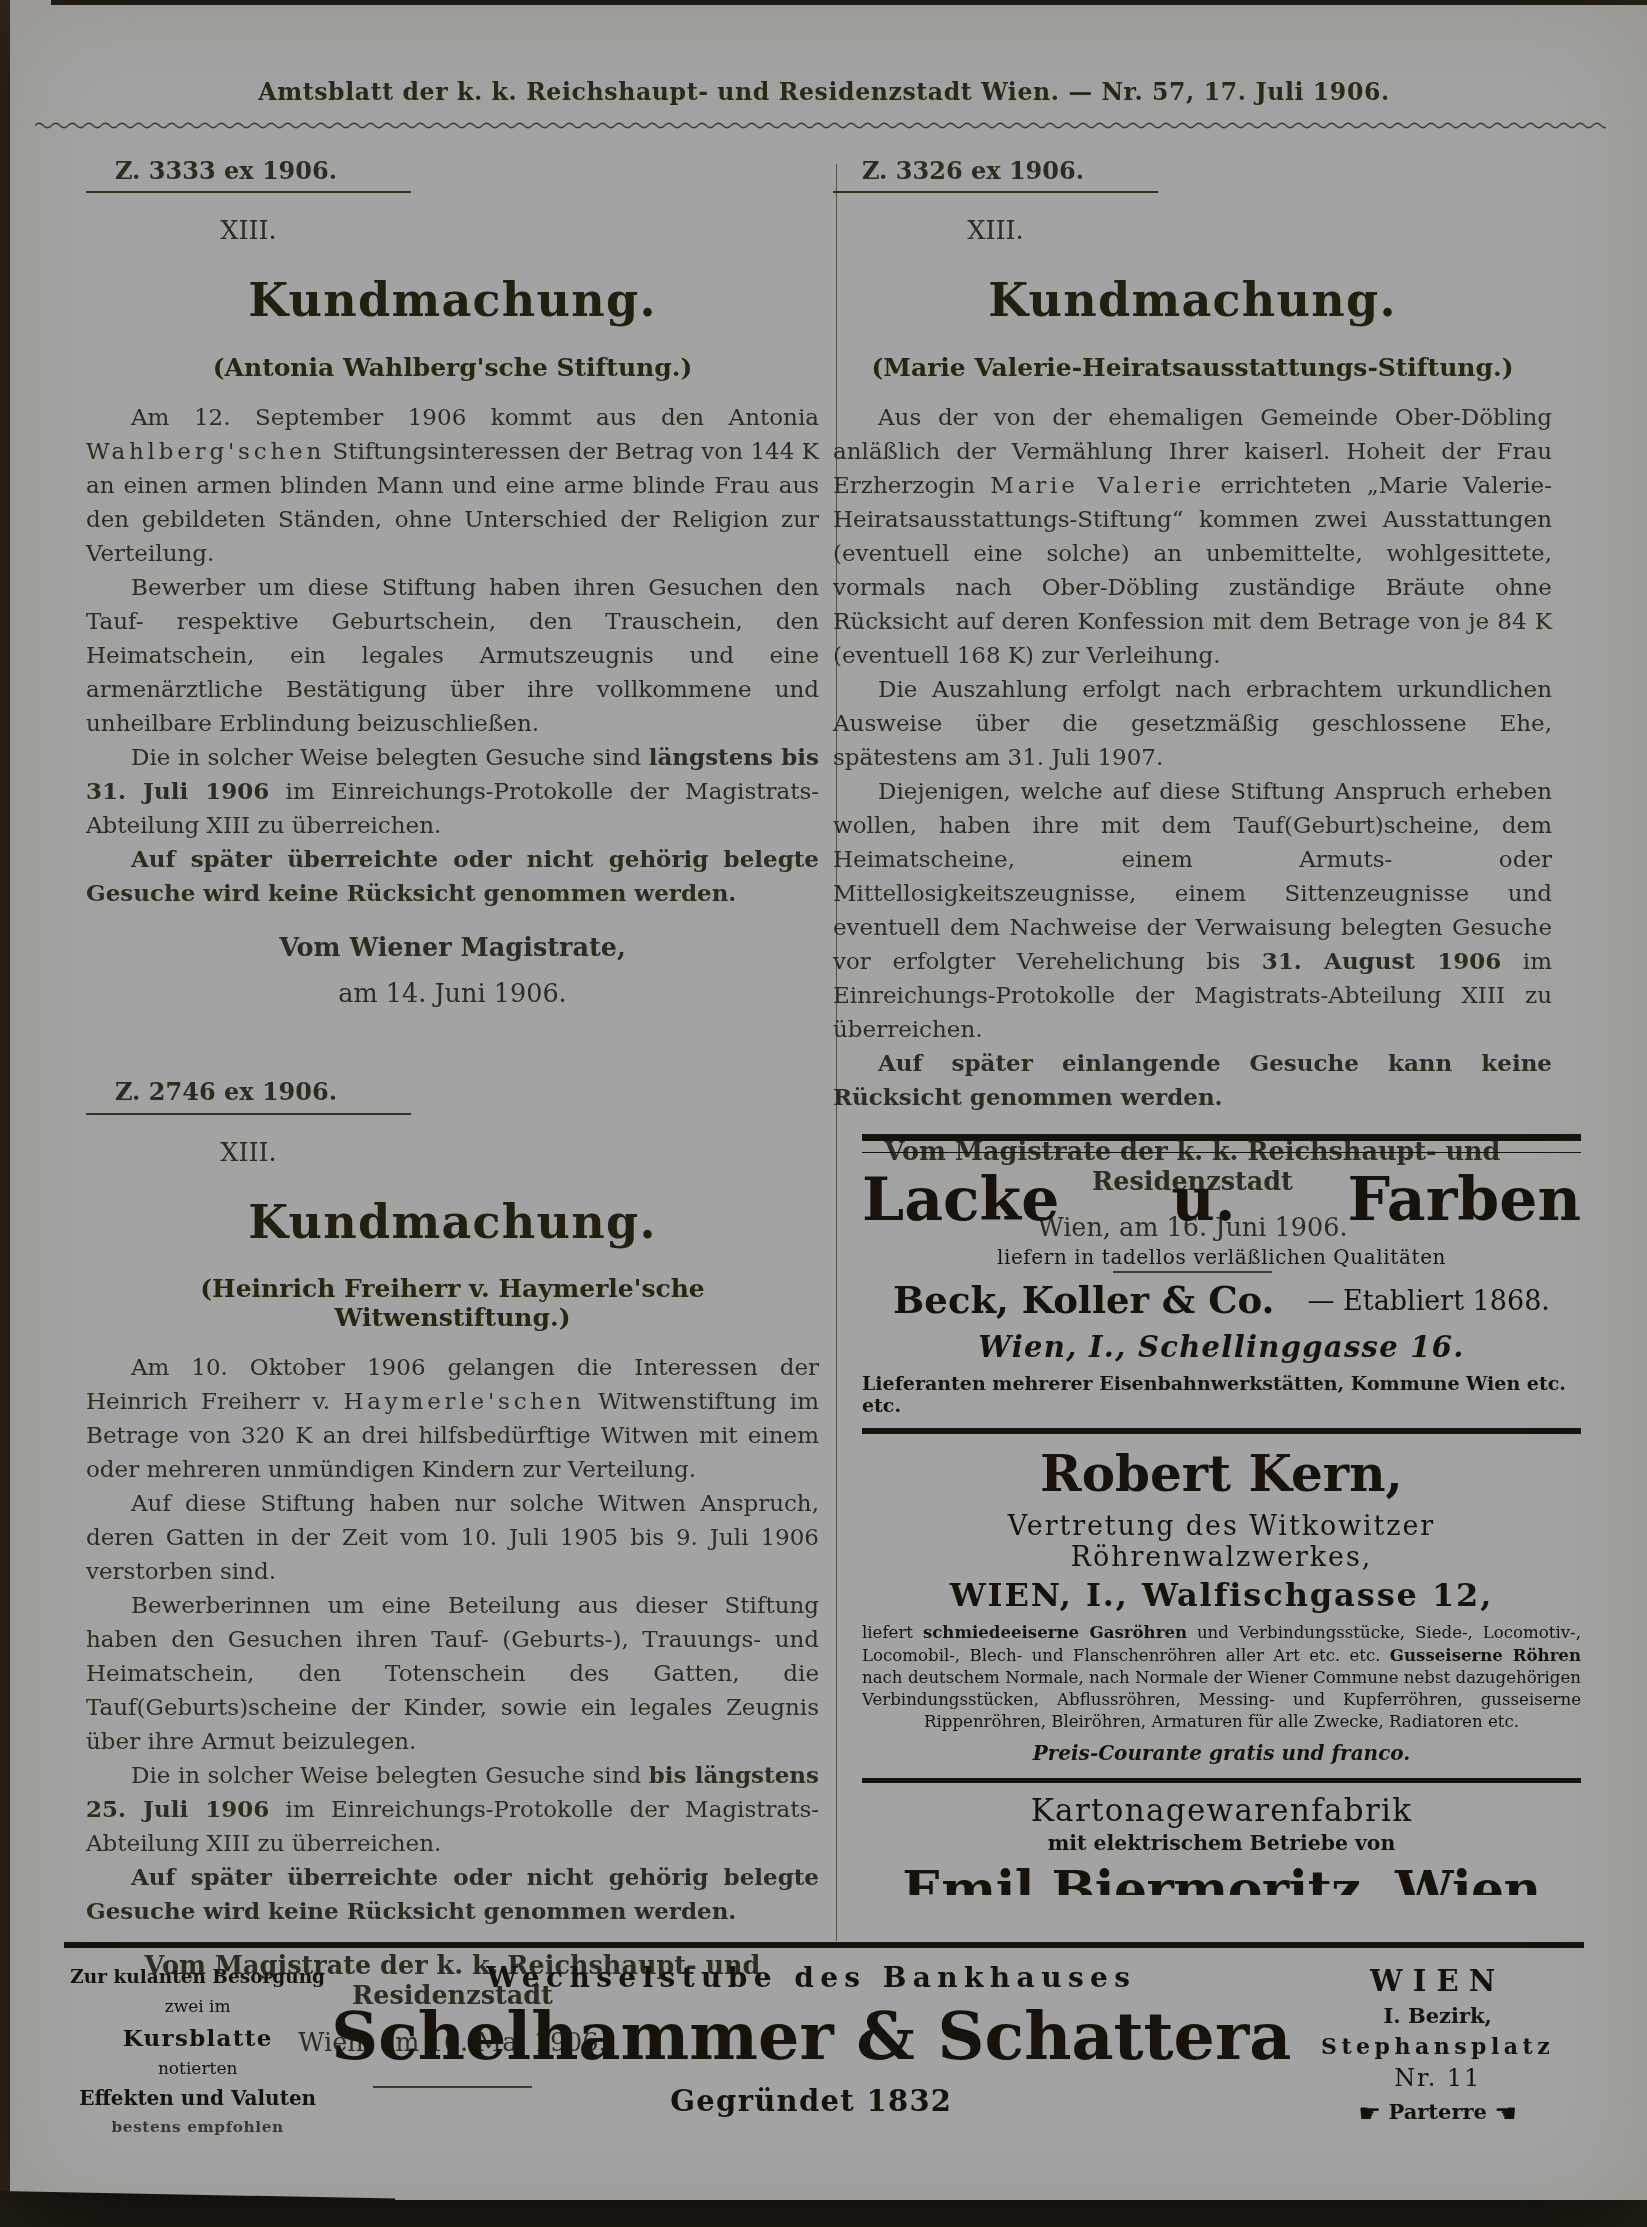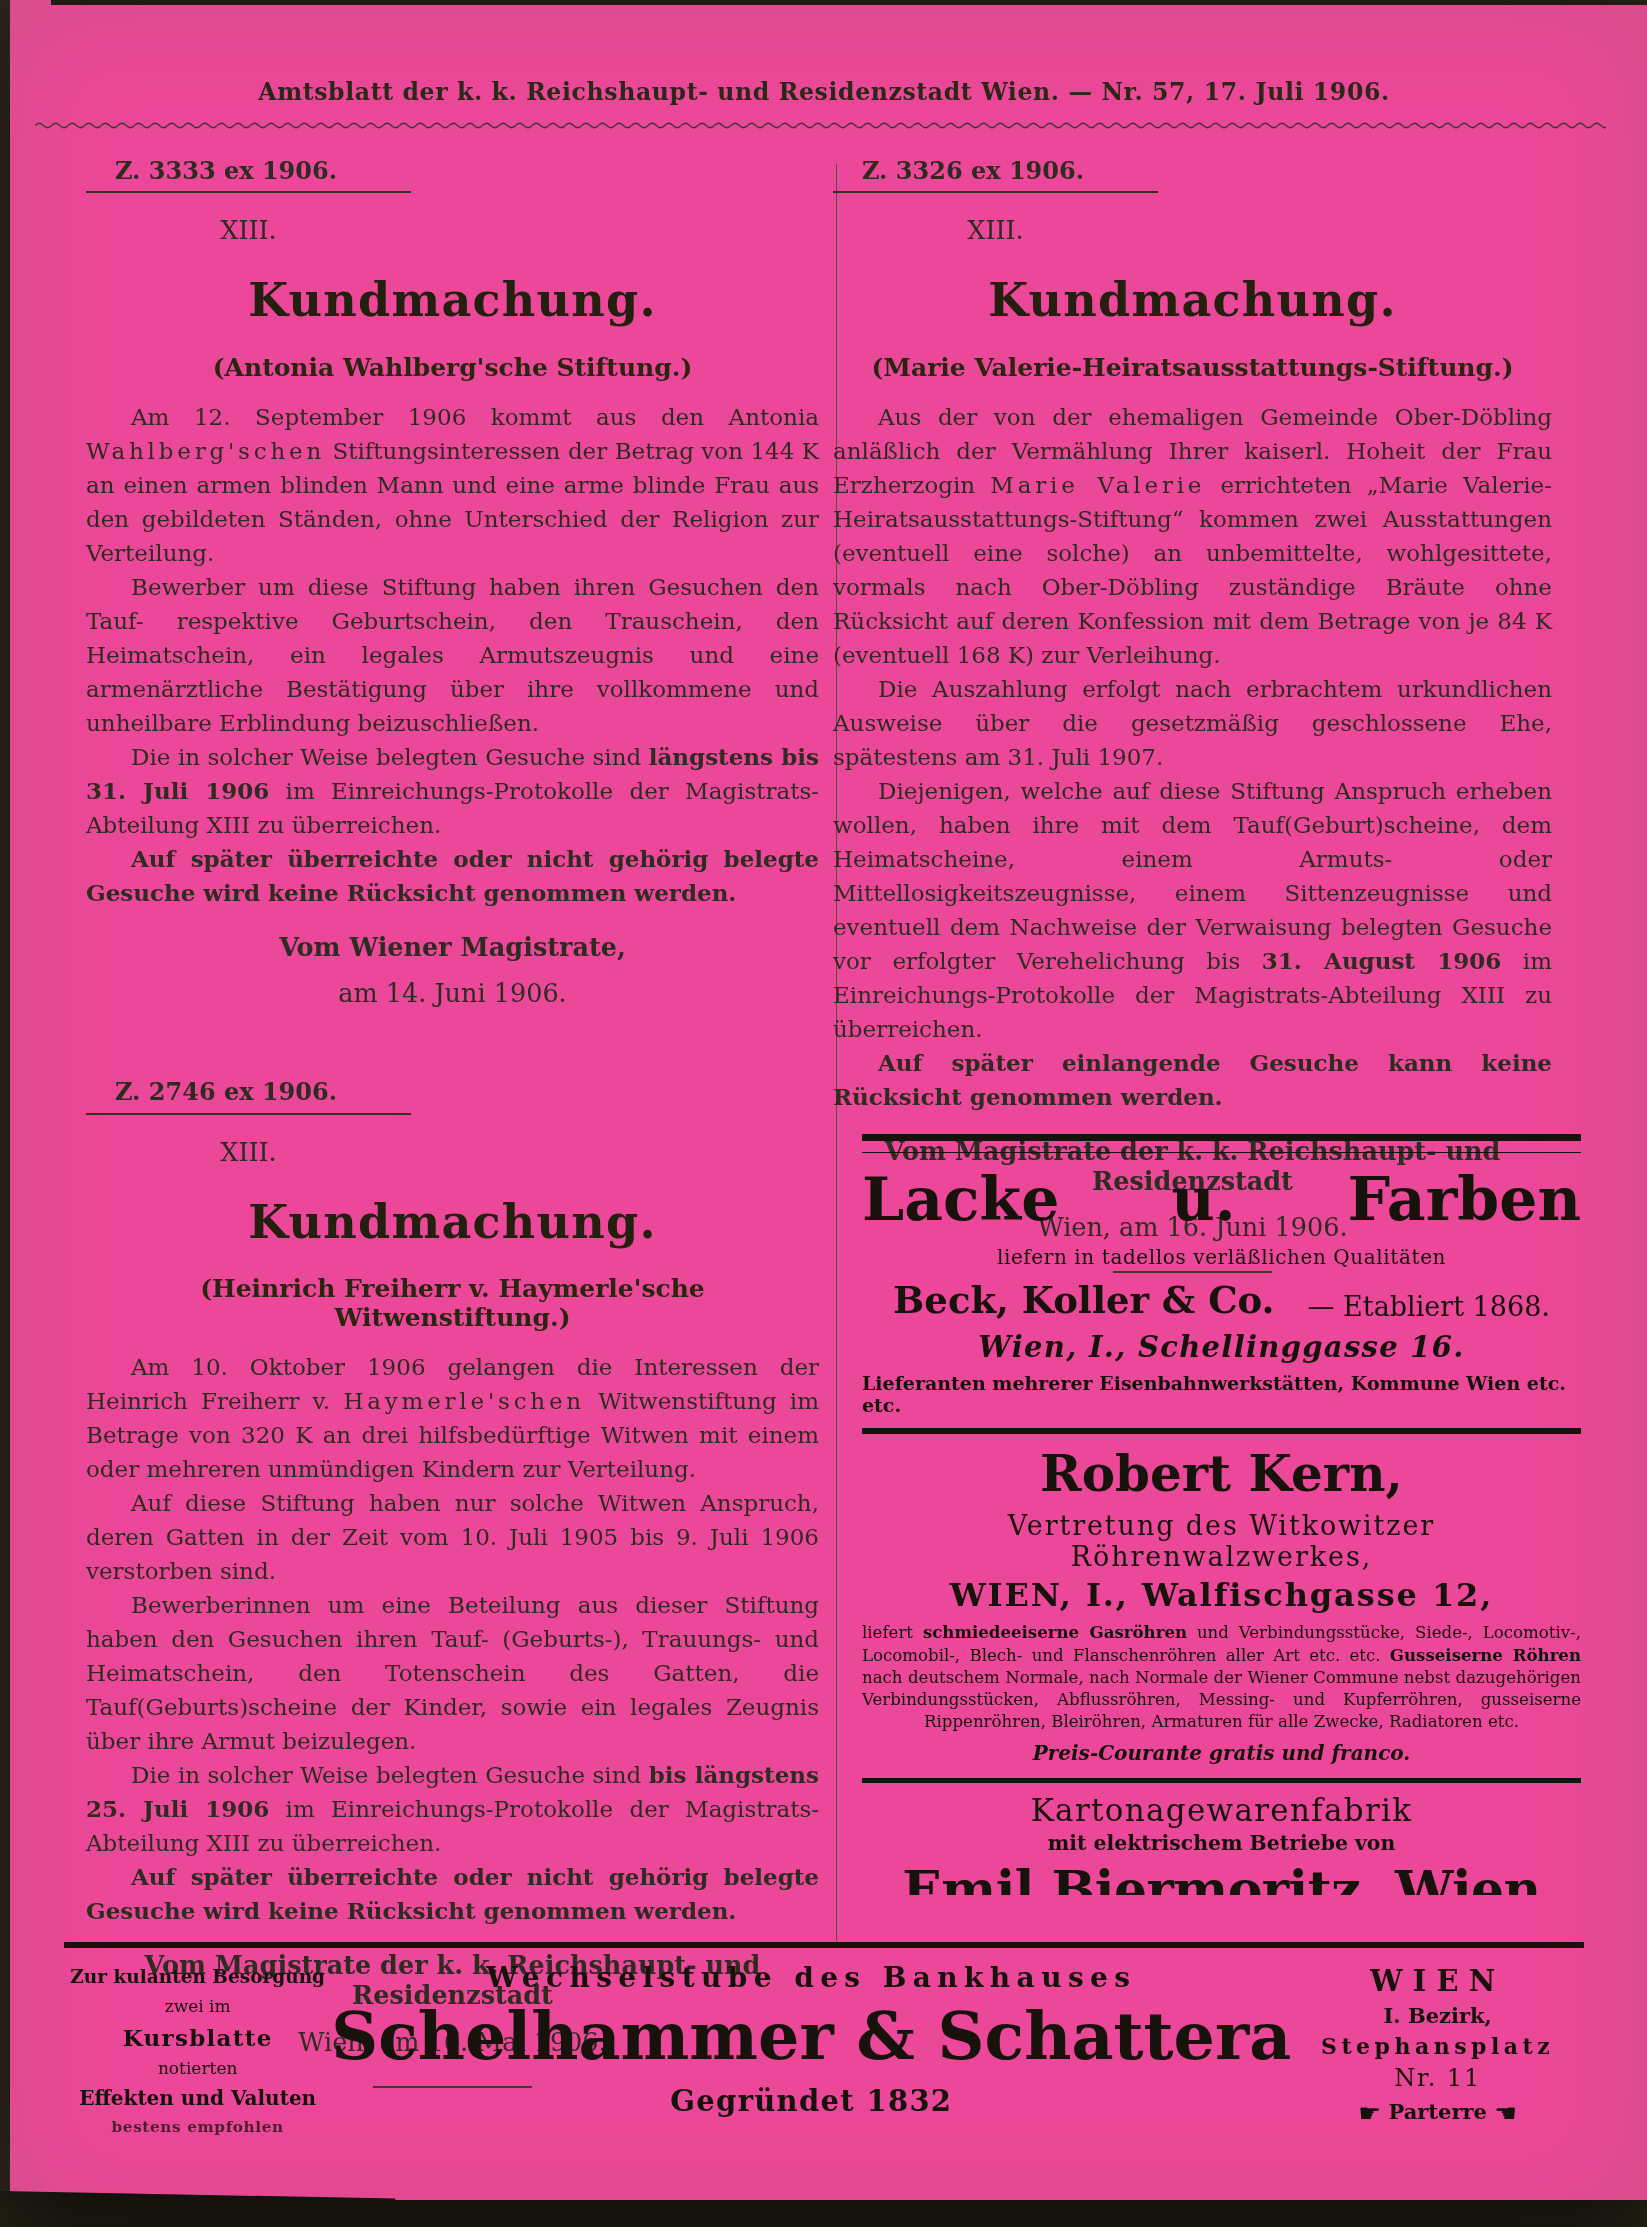--- a/index.html
+++ b/index.html
@@ -1,19 +1,19 @@
 <!DOCTYPE html>
 <html style="font-size:10.2px"><head>
 <meta charset="utf-8">
 <style>
   html,body{margin:0;padding:0;background:#8a8577;}
   .page{
     position:relative;
     width:1648px;height:2227px;
-    background:#ec4899;
+    background:#a3a3a3;
     font-family:"DejaVu Serif","Liberation Serif",serif;
     color:#2e2b20;
     overflow:hidden;
   }
   .page::after{content:"";position:absolute;inset:0;pointer-events:none;
     box-shadow:inset 0 0 115px rgba(120,105,70,.25);}
   
   .edge{position:absolute;background:#14100c;}
   .edge-top{top:0;left:51px;right:0;height:5.1px;}
   .edge-left{top:0;left:0;width:10.2px;height:100%;background:#1c1410;}
@@ -42,21 +42,21 @@
   .dateline{margin-top:16.6px;text-align:center;font-size:25.5px;}
   .article + .article{margin-top:69px;}
   .endrule{width:159px;height:1.9px;background:#403b2a;margin:29px auto 0;}
 
   
   .ads{position:absolute;left:862px;top:1134px;width:719px;height:761px;overflow:hidden;color:#17130c;}
   .rule-double{height:11px;border-top:7.7px solid #16130d;border-bottom:1.9px solid #16130d;}
   .rule-thick{height:5.7px;background:#16130d;margin-top:12.8px;}
   .lacke-title{margin-top:15.3px;font-size:60px;font-weight:800;text-align:center;text-align-last:justify;line-height:1.05;}
   .lacke-sub{margin-top:14px;font-size:20px;text-align:center;letter-spacing:0.6px;}
-  .lacke-firm{margin-top:9px;display:flex;justify-content:center;align-items:flex-end;gap:33px;}
+  .lacke-firm{margin-top:9px;display:flex;justify-content:center;align-items:center;gap:33px;}
   .lacke-firm .firm{font-size:37px;font-weight:800;}
   .lacke-firm .estab{font-size:27px;}
   .lacke-addr{margin-top:7.7px;text-align:center;font-size:29px;font-weight:bold;font-style:italic;letter-spacing:1.3px;}
   .lacke-note{margin-top:7.7px;text-align:left;font-size:19px;font-weight:bold;}
   .kern-name{margin-top:10.2px;text-align:center;font-size:50px;font-weight:800;}
   .kern-role{margin-top:6.4px;text-align:center;font-size:27px;letter-spacing:1.9px;}
   .kern-addr{margin-top:3.8px;text-align:center;font-size:32px;font-weight:800;letter-spacing:1.9px;}
   .kern-body{margin:7.7px 0 0;font-size:16.6px;line-height:22px;text-align:justify;text-align-last:center;text-indent:0;}
   .kern-footer{margin-top:7.7px;text-align:center;font-size:20px;font-weight:bold;font-style:italic;}
   .bier-l1{margin-top:9px;text-align:center;font-size:31px;letter-spacing:1.3px;}

